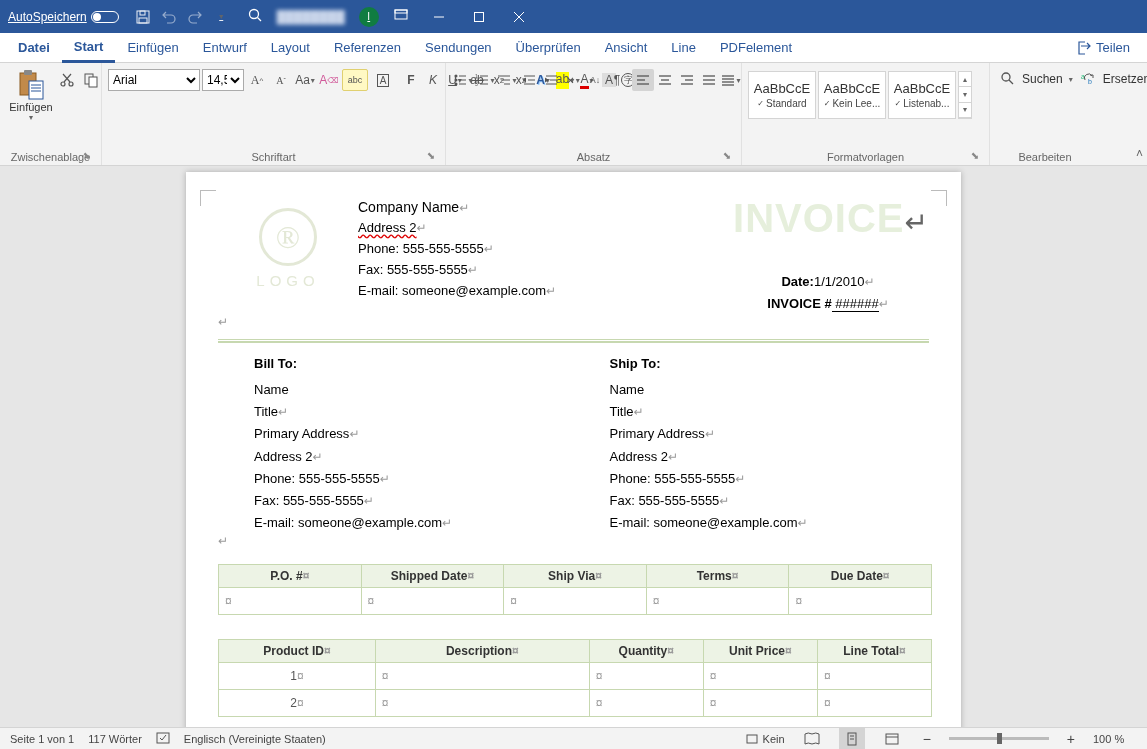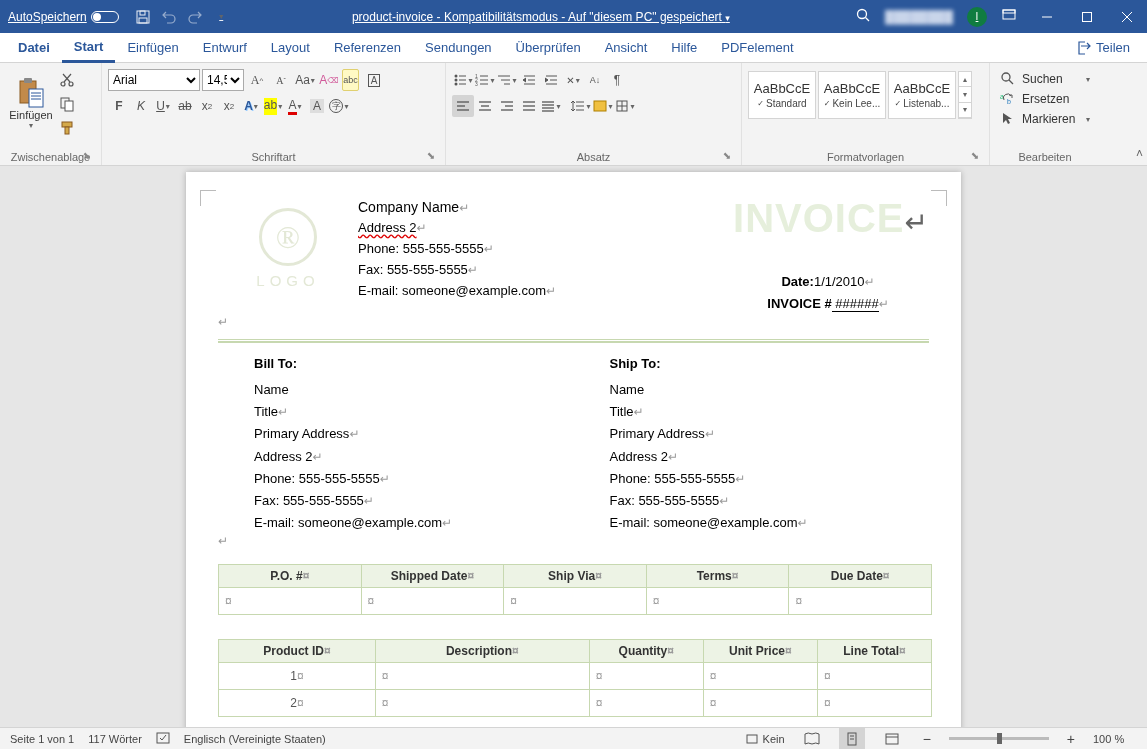--- a/index.html
+++ b/index.html
@@ -26,21 +26,21 @@
   .ribbon-tabs .share { display: flex; align-items: center; gap: 4px; padding: 0 10px; color: #2b579a; font-size: 13px; border:1px solid transparent; }
 
   
   .ribbon { height: 103px; background: #f3f3f3; border-bottom: 1px solid #d4d4d4; display: flex; position: relative; }
   .group { border-right: 1px solid #e1e1e1; display: flex; flex-direction: column; justify-content: space-between; padding: 4px 6px 2px; }
   .group .content { display: flex; }
   .group .label { text-align: center; font-size: 11px; color: #666; padding-top: 2px; position: relative; }
   .launcher { position: absolute; right: 2px; bottom: 2px; width: 12px; height: 12px; color: #888; font-size: 10px; display:flex; align-items:center; justify-content:center; }
   .btn { display: flex; flex-direction: column; align-items: center; justify-content: center; padding: 2px 4px; border-radius: 2px; cursor: pointer; }
   .row { display: flex; align-items: center; gap: 2px; }
-  .col { display: flex; flex-direction: column; gap: 0px; }
+  .col { display: flex; flex-direction: row; gap: 0px; }
   .smbtn { width: 22px; height: 22px; display: flex; align-items: center; justify-content: center; cursor: pointer; border-radius: 2px; color:#555;}
   .dropdown-caret::after { content: '▾'; font-size: 8px; margin-left: 1px; color: #666; }
   select.font { height: 22px; border: 1px solid #ababab; font-size: 12px; background: #fff; }
   .fontname { width: 92px; }
   .fontsize { width: 42px; }
 
   
   .style-item { width: 68px; height: 48px; border: 1px solid #d4d4d4; background: #fff; display: flex; flex-direction: column; align-items: center; justify-content: center; margin-right: 2px; cursor:pointer; }
   .style-item .preview { font-size: 13px; padding-bottom: 2px; }
   .style-item .name { font-size: 10px; color: #444; display:flex; align-items:center; gap:2px; }
@@ -116,23 +116,20 @@
           <path d="M5 3 L2 6 L5 9 M2 6 H10 A4 4 0 0 1 10 14 H6"></path>
         </svg>
     </span>
     <span class="ico" style="opacity:.5">
       <svg class="svgico" viewBox="0 0 16 16" fill="none" stroke="#fff" stroke-width="1.2">
           <path d="M11 3 L14 6 L11 9 M14 6 H6 A4 4 0 0 0 6 14 H10"></path>
         </svg>
     </span>
     <span class="ico dropdown-caret"></span>
   </div>
-  <div class="doctitle">
-    <span>product-invoice  -  Kompatibilitätsmodus  -  Auf "diesem PC" gespeichert</span> <span style="font-size:9px">▾</span>
-  </div>
   <div class="right">
     <span>
       <svg class="svgico" viewBox="0 0 16 16" fill="none" stroke="#fff" stroke-width="1.3">
           <circle cx="7" cy="7" r="4.5"></circle>
           <line x1="10.5" y1="10.5" x2="14" y2="14"></line>
         </svg>
     </span>
     <span class="username">████████</span>
     <span class="usercircle">I</span>
     <span>
@@ -163,21 +160,21 @@
 <div class="ribbon-tabs">
   <div class="tab" style="font-weight:600">Datei</div>
   <div class="tab active">Start</div>
   <div class="tab">Einfügen</div>
   <div class="tab">Entwurf</div>
   <div class="tab">Layout</div>
   <div class="tab">Referenzen</div>
   <div class="tab">Sendungen</div>
   <div class="tab">Überprüfen</div>
   <div class="tab">Ansicht</div>
-  <div class="tab">Hilfe</div>
+  <div class="tab">Line</div>
   <div class="tab">PDFelement</div>
   <div class="spacer"></div>
   <div class="share">
     <svg class="svgico" viewBox="0 0 16 16" fill="none" stroke="#2b579a" stroke-width="1.2">
         <path d="M11 3 L14 6 L11 9 M14 6 H5"></path>
         <path d="M9 2 H3 V14 H9"></path>
       </svg>
     <span>Teilen</span>
   </div>
 </div>
@@ -226,21 +223,21 @@
 
   <div class="group" style="width:344px">
     <div class="content col" style="gap:4px;padding-top:2px">
       <div class="row">
         <select class="font fontname"><option>Arial</option></select>
         <select class="font fontsize"><option>14,5</option></select>
         <div class="smbtn" style="font-family:serif">A<span style="font-size:8px;vertical-align:super">^</span></div>
         <div class="smbtn" style="font-family:serif;font-size:10px">A<span style="font-size:7px;vertical-align:super">ˇ</span></div>
         <div class="smbtn dropdown-caret">Aa</div>
         <div class="smbtn" style="color:#d15a9a">A<span style="font-size:8px">⌫</span></div>
-        <div class="smbtn" style="background:#fff9c4;width:17px;border:1px solid #e0d070">
+        <div class="smbtn" style="background:#fff9c4;width:26px;border:1px solid #e0d070">
             <span style="font-size:9px">abc</span>
           </div>
         <div class="smbtn" style="width:26px">
             <span style="border:1px solid #555;padding:0 2px;font-size:10px">A</span>
           </div>
       </div>
       <div class="row" style="gap:0">
         <div class="smbtn">
             <b>F</b>
           </div>

